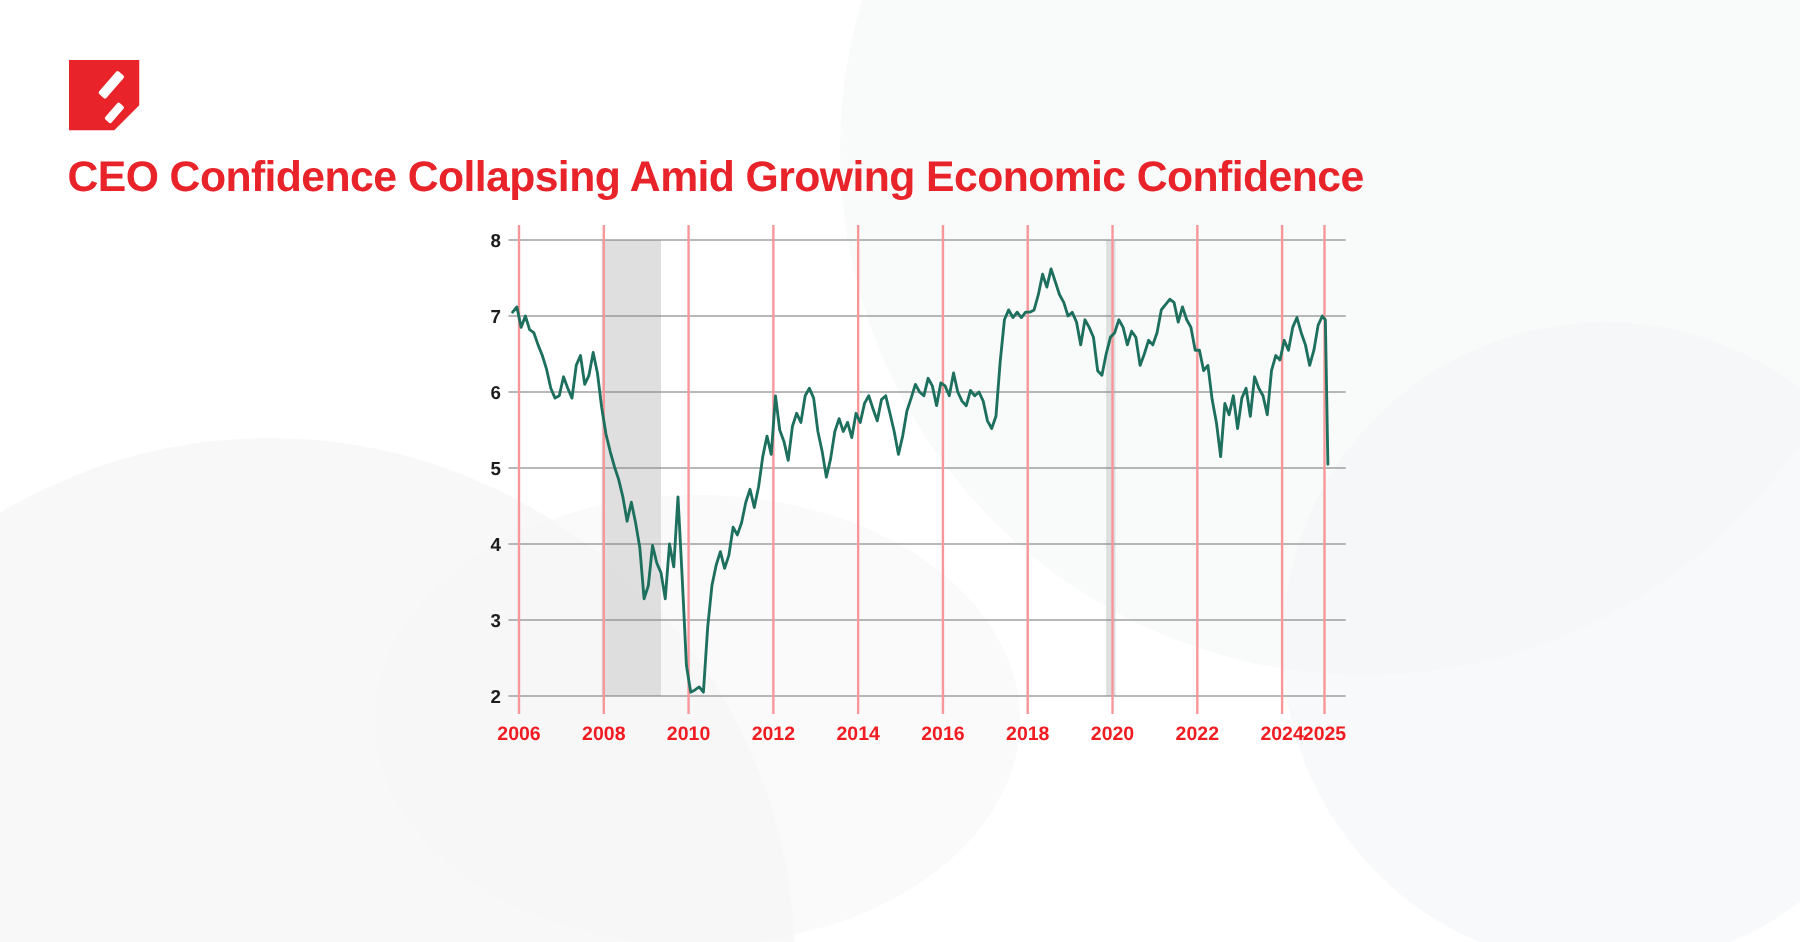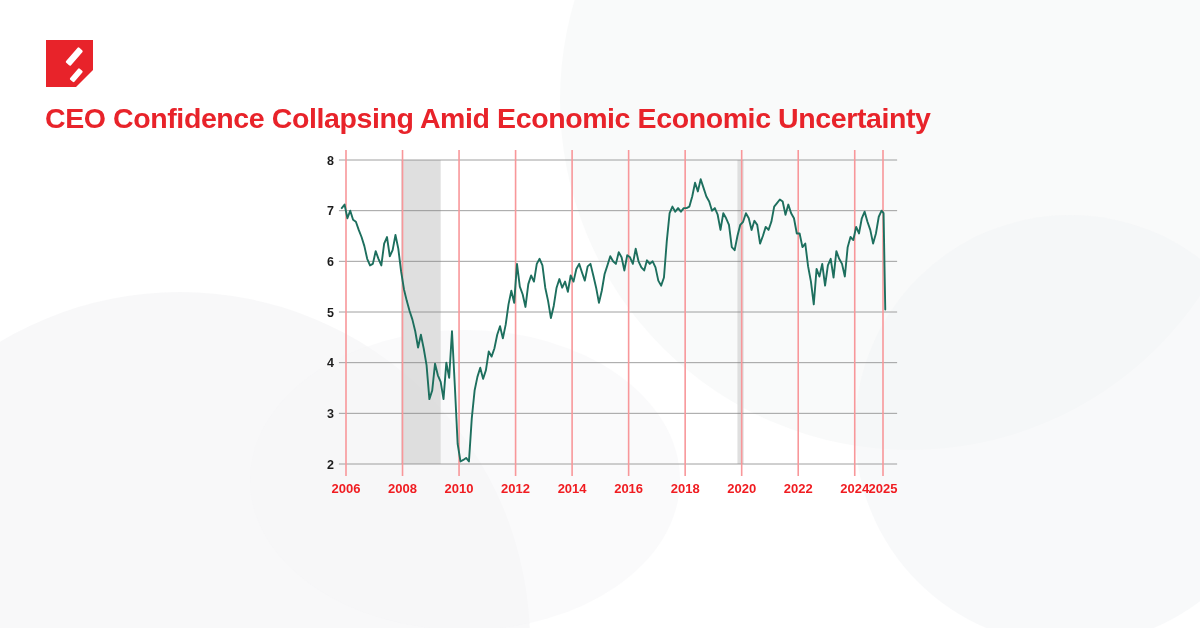--- a/index.html
+++ b/index.html
@@ -51,21 +51,21 @@
   <div class="wm wm4"></div>
 
   <div id="logo">
     <svg width="47" height="47" viewBox="0 0 47 47" aria-hidden="true">
       <path d="M0 0 H47 V30 L30 47 H0 Z" fill="#e8232a"></path>
       <rect x="25" y="6.5" width="6.5" height="20" rx="1.4" fill="#ffffff" transform="rotate(41 28.2 16.5)"></rect>
       <rect x="27.5" y="28" width="5.6" height="14.5" rx="1.2" fill="#ffffff" transform="rotate(41 30.3 35.2)"></rect>
     </svg>
   </div>
 
-  <div id="title">CEO Confidence Collapsing Amid Economic Economic Uncertainty</div>
+  <div id="title">CEO Confidence Collapsing Amid Growing Economic Confidence</div>
 
   <div id="chart-wrap">
     <svg id="chart-svg" width="1200" height="628">
       <g id="g-shade">
           <rect x="401.11315789473815" y="160" width="39.568421052627684" height="304" fill="#d9d9d9" opacity="0.85"></rect>
           <rect x="737.4447368421027" y="160" width="6.217894736842936" height="304" fill="#d9d9d9" opacity="0.85"></rect>
         </g>
       <g id="g-hgrid">
           <line x1="338.9342105263158" x2="897.1315789473684" y1="160" y2="160" stroke="#808080" stroke-width="1" opacity="0.75"></line>
           <line x1="338.9342105263158" x2="897.1315789473684" y1="210.66666666666666" y2="210.66666666666666" stroke="#808080" stroke-width="1" opacity="0.75"></line>

